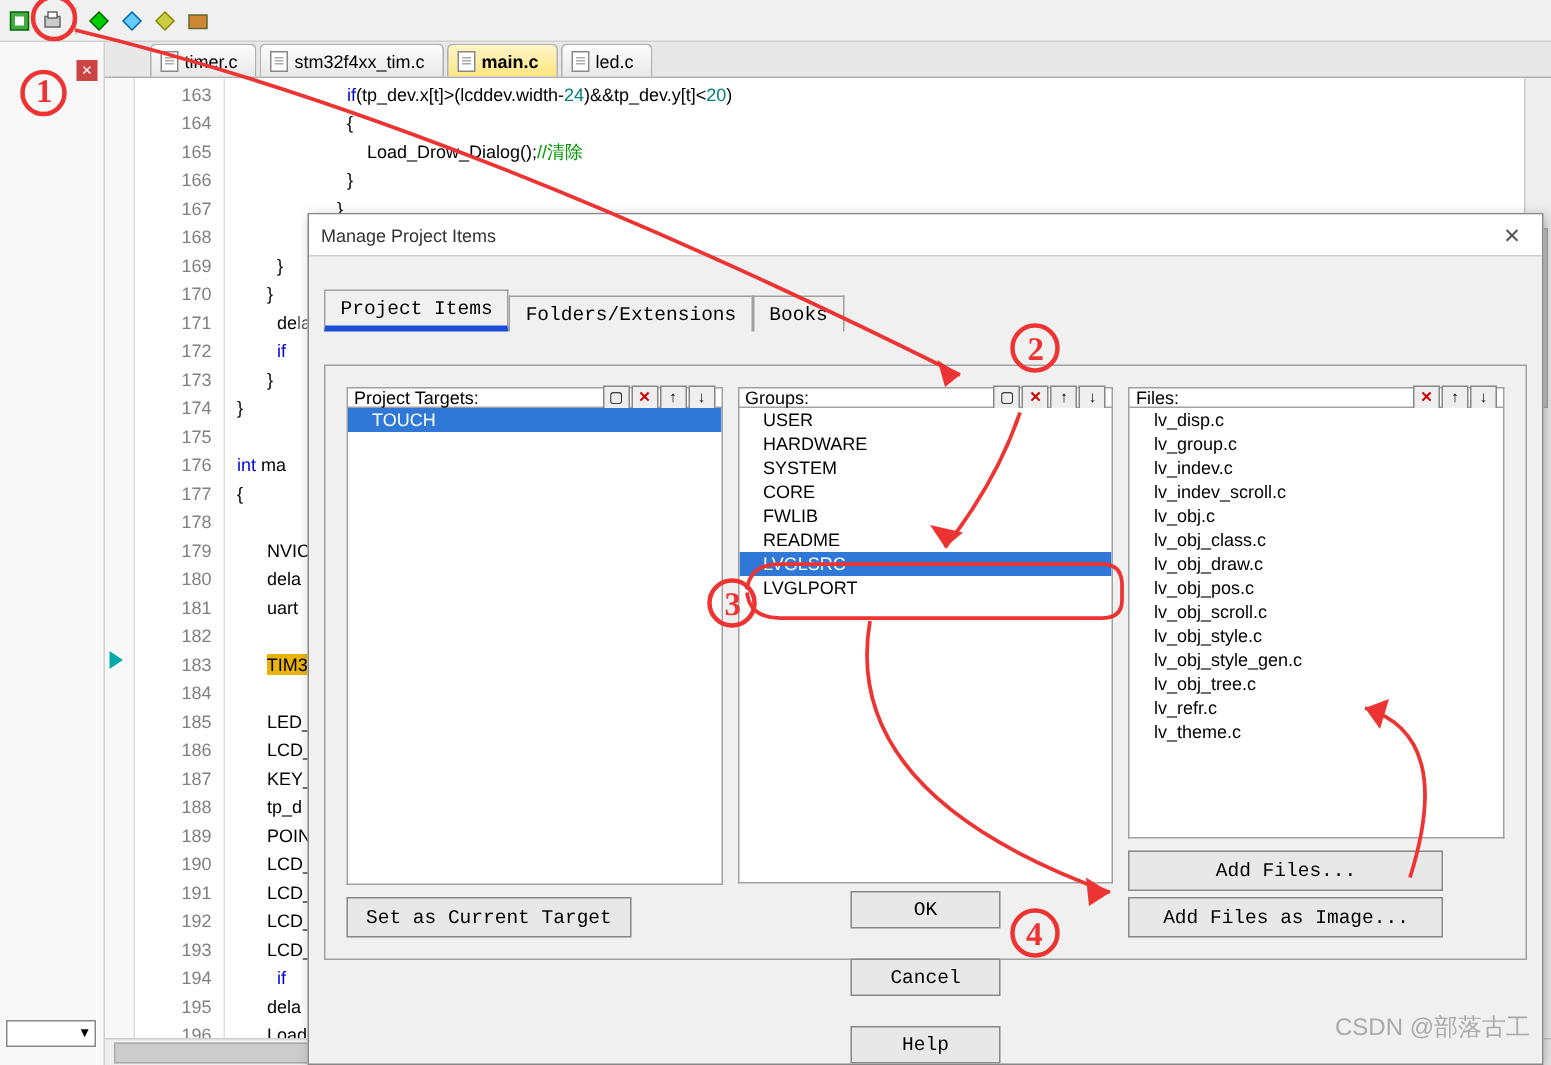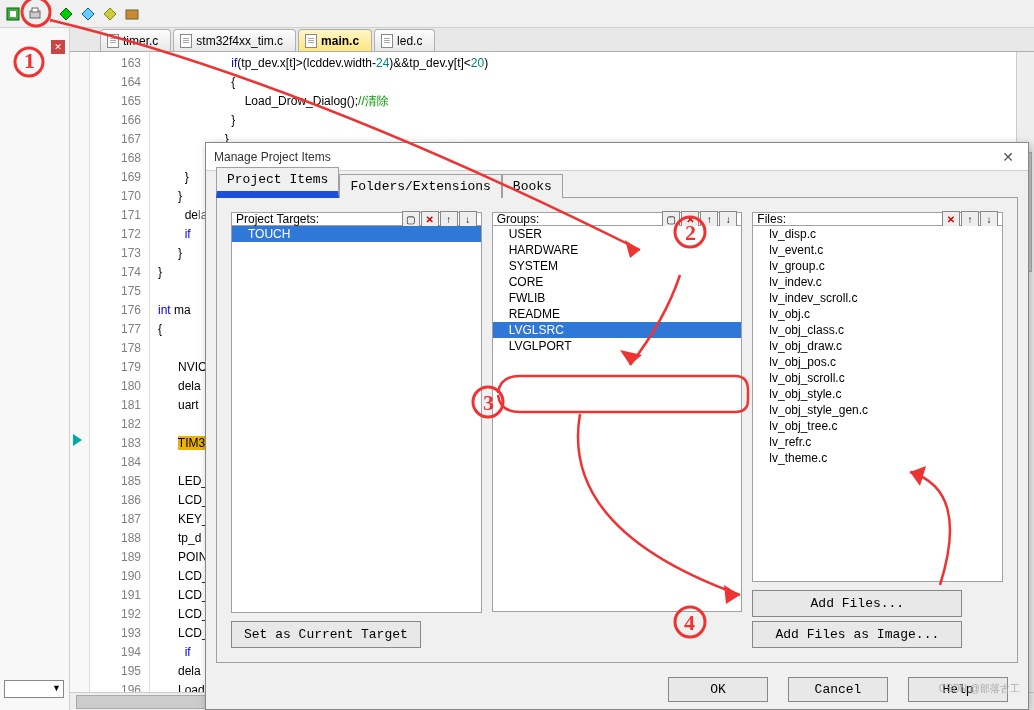--- a/index.html
+++ b/index.html
@@ -30,46 +30,46 @@
 .code-text .line { display: block; height: 19px; }
 .kw { color: #0000dd; } .cm { color: #009900; } .num { color: #008080; }
 .hl { background: #eab308; }
 .lt { color: #606060; }
 
 .hscroll { height: 18px; background: #eee; border-top: 1px solid #ccc; display: flex; }
 .hscroll .thumb { width: 300px; height: 14px; margin: 2px 0 0 6px; background: #ccc; border: 1px solid #aaa; }
 .vscroll { position:absolute; right:0; top:24px; bottom:18px; width:18px; background:#eee; border-left:1px solid #ccc; }
 .vscroll .thumb { position:absolute; left:2px; right:2px; top:100px; height:120px; background:#ccc; border:1px solid #aaa; }
 
-.dialog { position: absolute; left: 205px; top: 142px; width: 824px; height: 568px; background: #f0f0f0; border: 1px solid #888; box-shadow: 2px 2px 8px rgba(0,0,0,0.25); display: flex; flex-direction: column; }
+.dialog { position: absolute; left: 205px; top: 142px; width: 824px; height: 568px; background: #f0f0f0; border: 1px solid #888; box-shadow: 2px 2px 8px rgba(0,0,0,0.25); display: flex; flex-direction: column; gap: 23px; }
 .dlg-title { height: 28px; background: #fff; border-bottom: 1px solid #d0d0d0; display: flex; align-items: center; padding: 0 8px; font-size: 12px; color: #333; }
 .dlg-close { margin-left: auto; width: 24px; height: 20px; display: flex; align-items: center; justify-content: center; cursor: pointer; font-size: 14px; color: #555; }
 .dlg-tabs { height: 26px; display: flex; align-items: flex-end; padding: 4px 10px 0 10px; }
 .dlg-tab { padding: 4px 10px; border: 1px solid #a0a0a0; border-bottom: none; background: #f0f0f0; font-family: "Courier New", monospace; font-size: 13px; cursor: pointer; position: relative; top: 1px; }
-.dlg-tab.active { background: #f0f0f0; border-bottom: 7px solid #1d4ed8; z-index: 2; }
+.dlg-tab.active { background: #f0f0f0; border-bottom: 4px solid #1d4ed8; z-index: 2; }
 .dlg-body { flex: 1; border: 1px solid #a0a0a0; margin: 0 10px 6px 10px; padding: 14px; display: flex; gap: 10px; }
 .panel { flex: 1; display: flex; flex-direction: column; }
 .panel-head { height: 14px; display: flex; align-items: center; border: 1px solid #a0a0a0; background: #fff; padding: 0 4px; font-family: "Courier New", monospace; font-size: 13px; }
 .panel-head .spacer { flex: 1; }
 .head-btn { width: 18px; height: 16px; border: 1px solid #888; margin-left: 1px; display: flex; align-items: center; justify-content: center; font-size: 10px; background: #eee; cursor: pointer; }
 .head-btn.red { color: #c00; font-weight: bold; }
 .panel-list { flex: 1; border: 1px solid #a0a0a0; border-top: none; background: #fff; overflow: auto; font-family: Tahoma; font-size: 12px; }
 .list-item { padding: 1px 16px; cursor: pointer; }
 .list-item.sel { background: #3078d7; color: #fff; }
 .panel-btns { margin-top: 8px; display: flex; flex-direction: column; gap: 4px; align-items: flex-start; }
 .btn { min-width: 150px; padding: 5px 12px; border: 1px solid #888; background: #e8e8e8; font-family: "Courier New", monospace; font-size: 13px; cursor: pointer; text-align: center; }
-.dlg-foot { height: 40px; display: flex; align-items: center; justify-content: flex-end; gap: 20px; padding: 0 20px; }
+.dlg-foot { height: 40px; display: flex; align-items: center; justify-content: flex-end; gap: 20px; padding: 0 20px; flex-direction: column; }
 .foot-btn { width: 100px; padding: 4px 0; border: 1px solid #888; background: #e8e8e8; text-align: center; cursor: pointer; font-family: "Courier New", monospace; font-size: 13px; }
 
 .annot-svg { position: absolute; left: 0; top: 0; width: 1034px; height: 710px; pointer-events: none; z-index: 200; }
 .annot-svg path, .annot-svg circle, .annot-svg line { stroke: #e33; stroke-width: 2.5; fill: none; }
 .annot-svg text { fill: #e33; font-size: 22px; font-family: "Comic Sans MS", cursive; font-weight: bold; }
 .annot-svg .ring { stroke-width: 3; }
 
-.watermark { position: absolute; right: 14px; bottom: 14px; color: #aaa; font-size: 10px; z-index: 300; }
+.watermark { position: absolute; right: 14px; bottom: 14px; color: #aaa; font-size: 16px; z-index: 300; }
 </style>
 </head>
 <body>
 
 <div class="toolbar-top">
   <span class="tb-icon">
       <svg width="16" height="16">
         <rect x="2" y="2" width="12" height="12" fill="#4a4" stroke="#060"></rect>
         <rect x="5" y="5" width="6" height="6" fill="#fff"></rect>
       </svg>
@@ -217,21 +217,20 @@
     <div class="panel">
       <div class="panel-head">
         <span>Files:</span>
         <span class="spacer"></span>
         <span class="head-btn red">✕</span>
         <span class="head-btn">↑</span>
         <span class="head-btn">↓</span>
       </div>
       <div class="panel-list" id="files-list">
           <div class="list-item">lv_disp.c</div>
-          <div class="list-item">lv_event.c</div>
           <div class="list-item">lv_group.c</div>
           <div class="list-item">lv_indev.c</div>
           <div class="list-item">lv_indev_scroll.c</div>
           <div class="list-item">lv_obj.c</div>
           <div class="list-item">lv_obj_class.c</div>
           <div class="list-item">lv_obj_draw.c</div>
           <div class="list-item">lv_obj_pos.c</div>
           <div class="list-item">lv_obj_scroll.c</div>
           <div class="list-item">lv_obj_style.c</div>
           <div class="list-item">lv_obj_style_gen.c</div>

